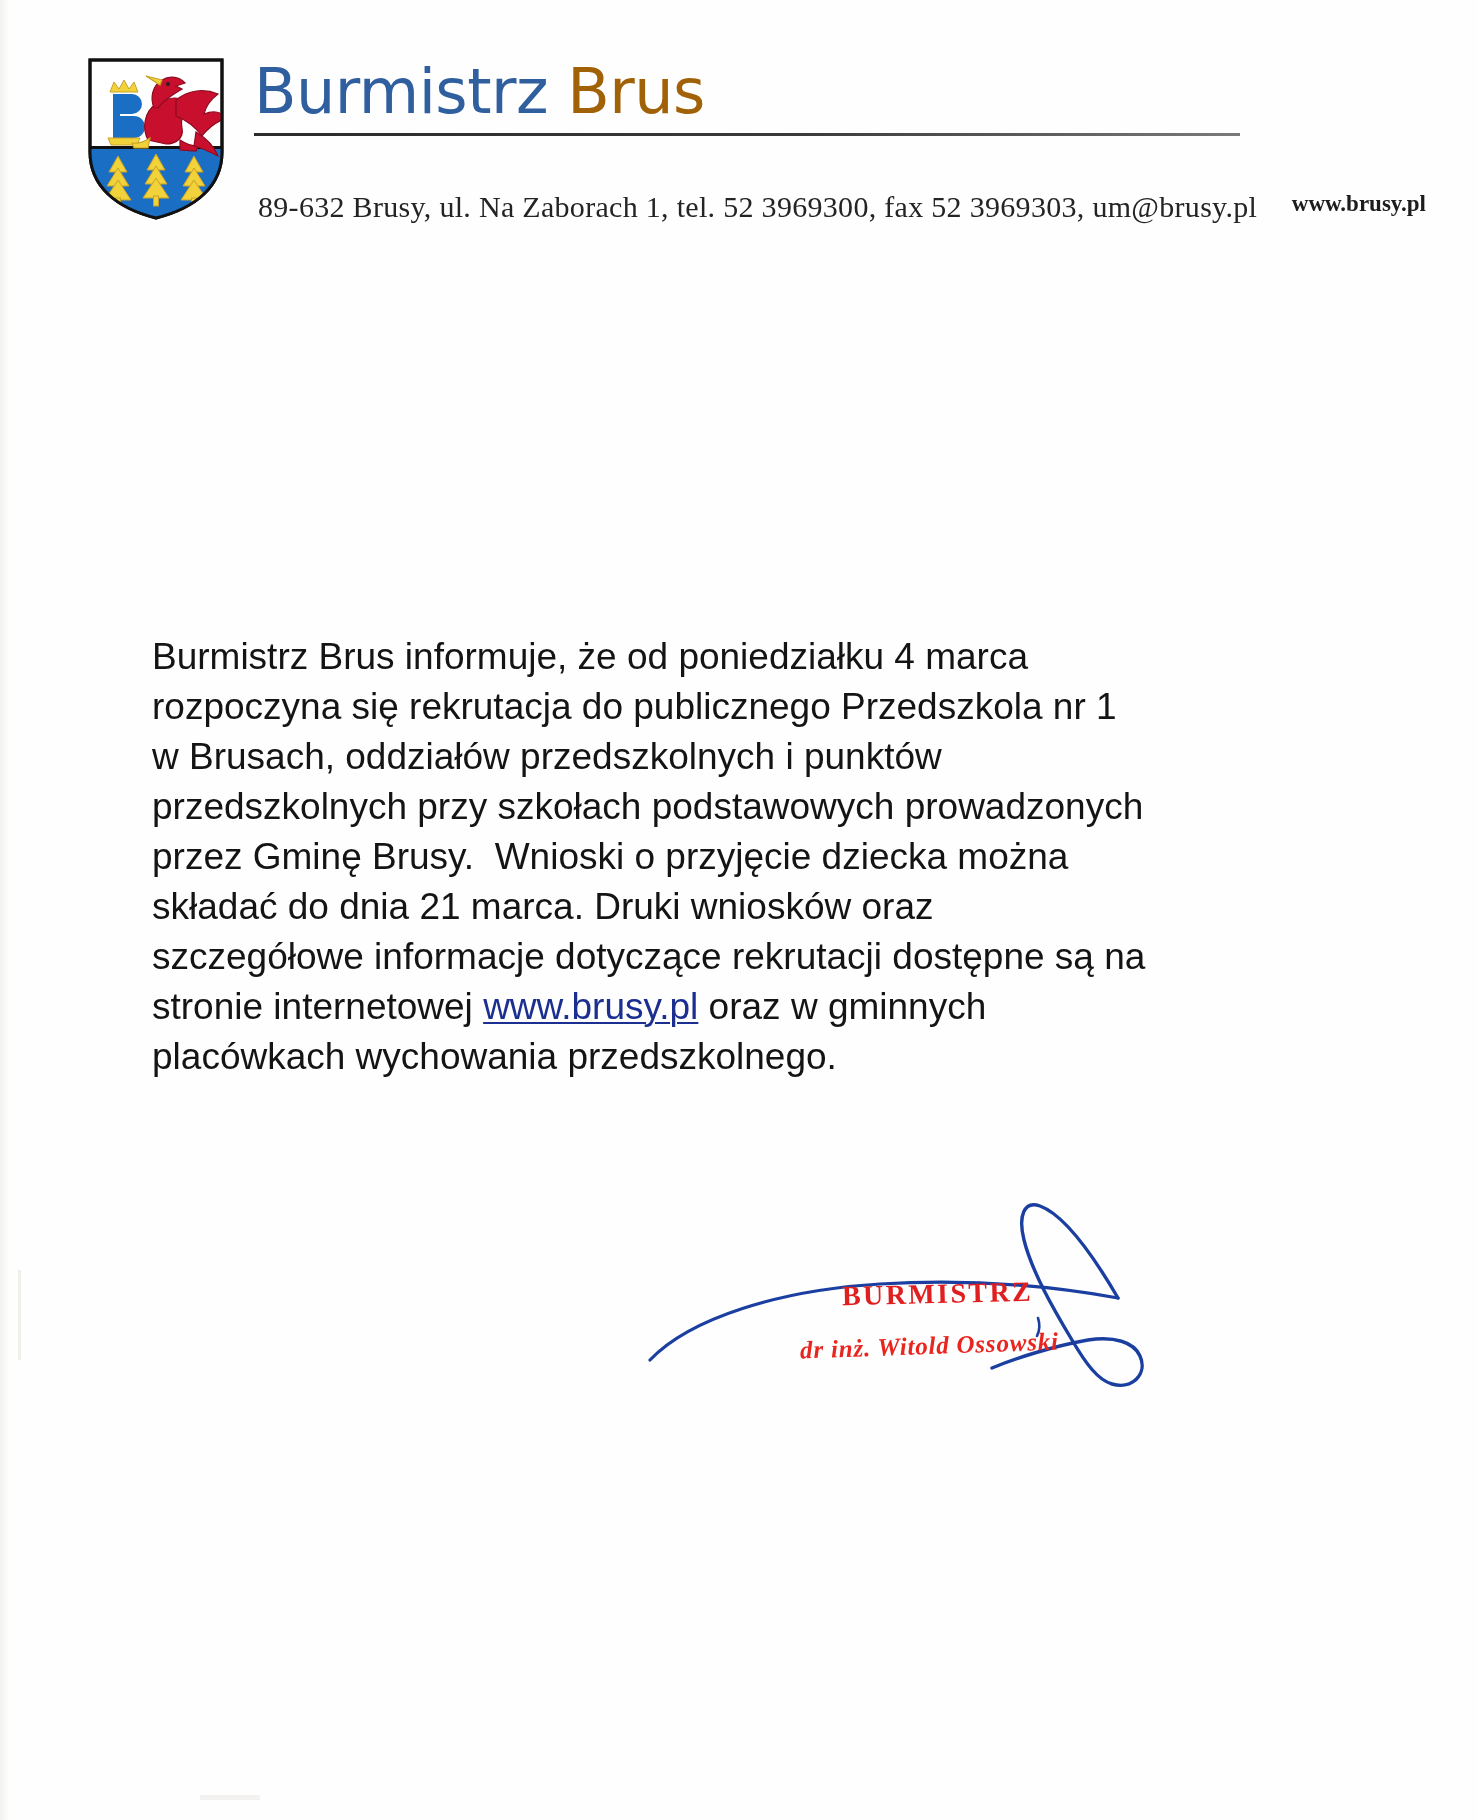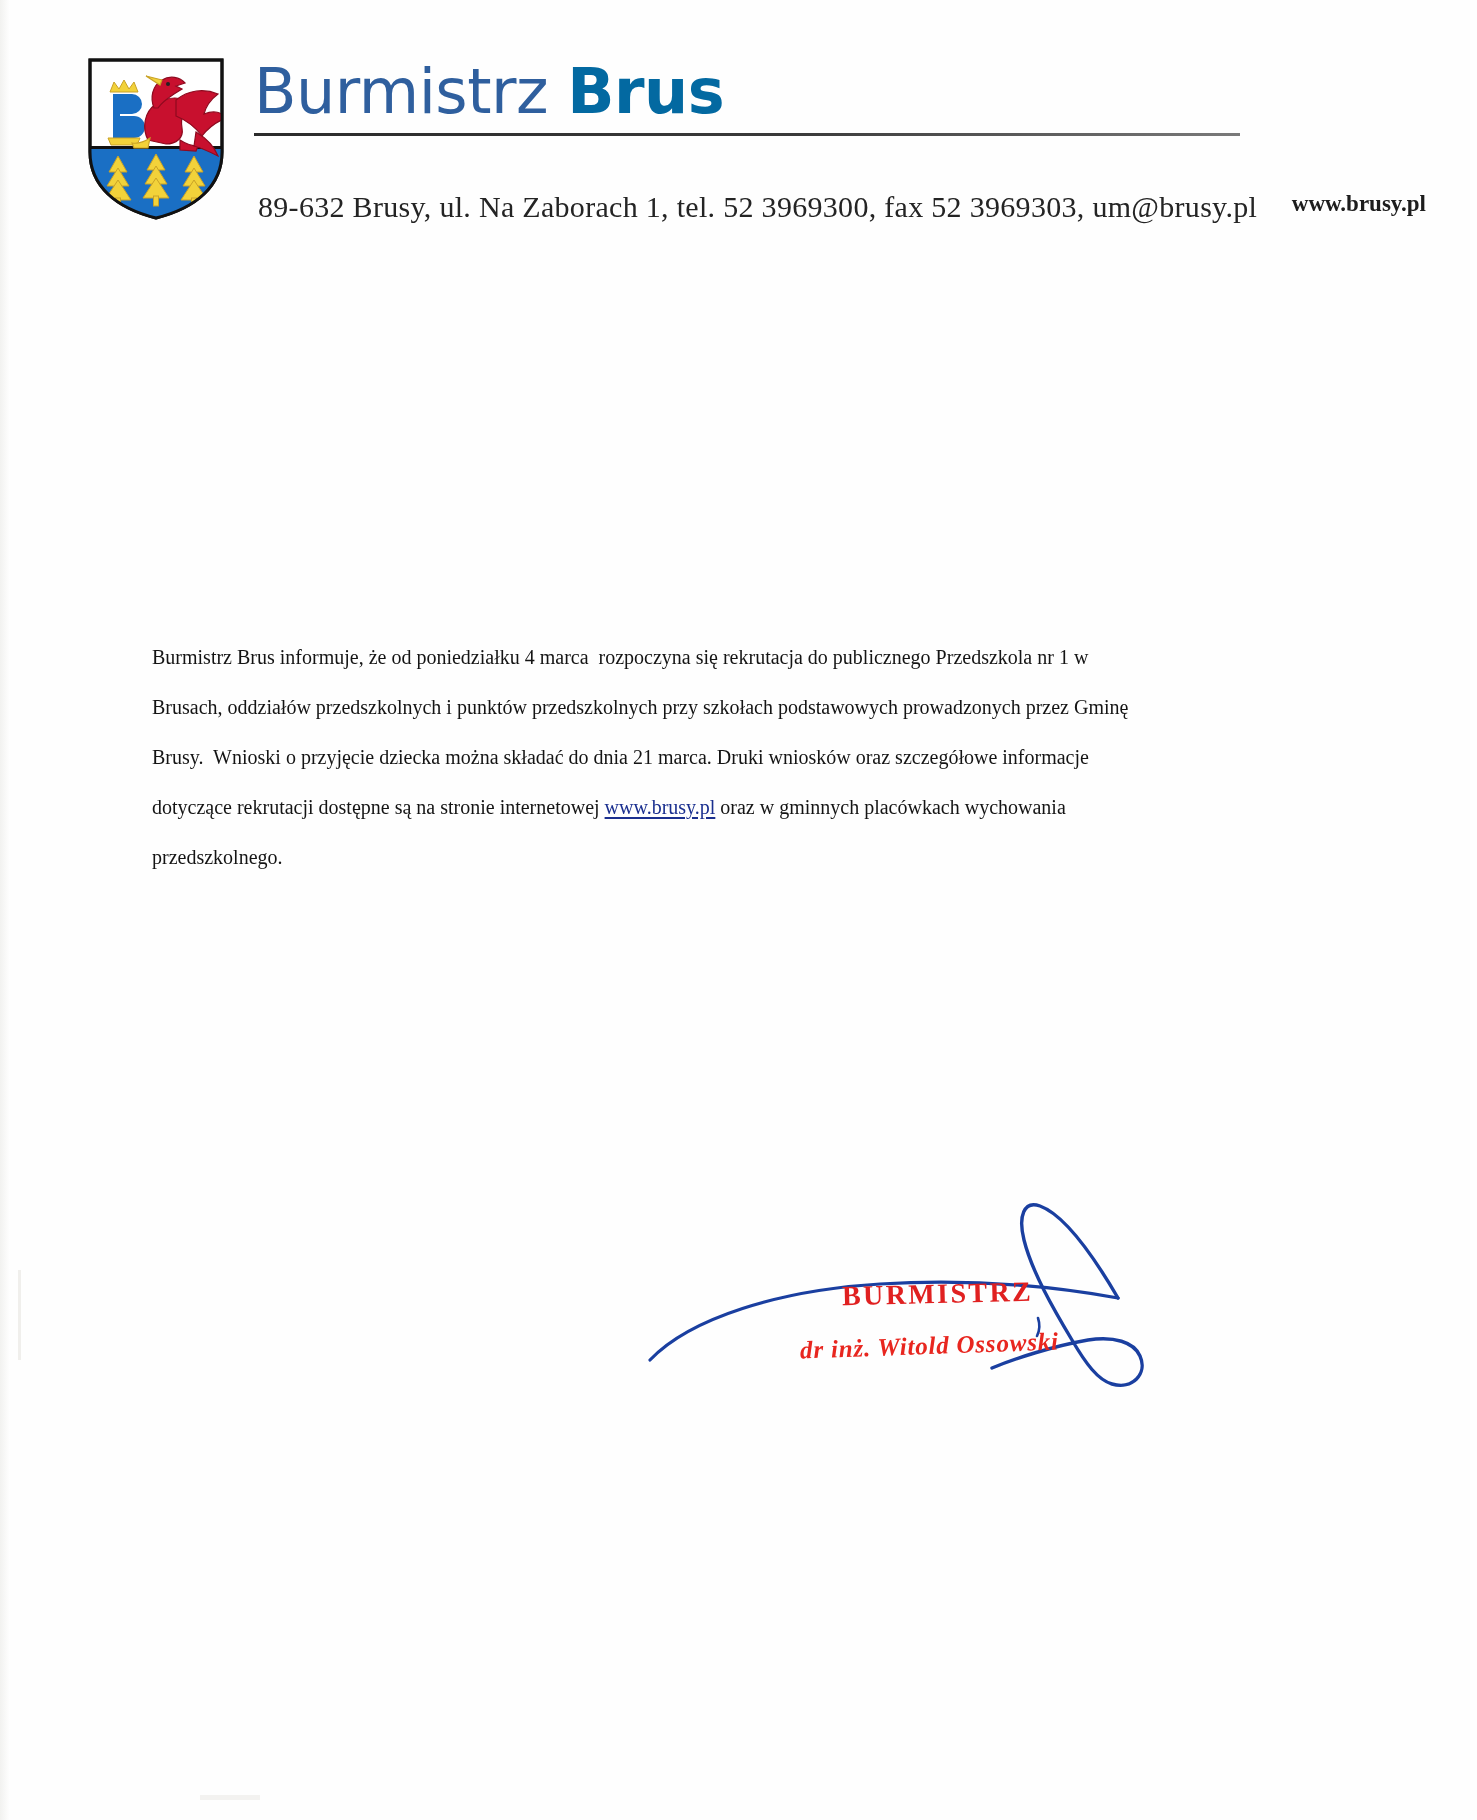--- a/index.html
+++ b/index.html
@@ -66,21 +66,21 @@
   }
   .org-title {
     font-family: "DejaVu Sans", sans-serif;
     font-size: 62px;
     line-height: 1.02;
     letter-spacing: -0.5px;
     color: #1b4b86;
     white-space: nowrap;
   }
   .org-title .lite { font-weight: 400; color: #2f5f9e; }
-  .org-title .bold { font-weight: 700; color: #0369a1; }
+  .org-title .bold { font-weight: 400; color: #a16207; }
 
   .rule {
     margin-top: 10px;
     width: 986px;
     height: 3px;
     background: linear-gradient(to right, #2b2b2b 0%, #3a3a3a 55%, #7a7a7a 100%);
   }
 
   .contact-row {
     position: absolute;
@@ -122,22 +122,22 @@
     font-weight: 700;
     letter-spacing: 1.2px;
     color: #161616;
   }
 
   .body-copy {
     position: absolute;
     left: 152px;
     top: 632px;
     width: 1000px;
-    font-family: Liberation Serif, serif;
-    font-size: 20px;
+    font-family: Liberation Sans, sans-serif;
+    font-size: 37px;
     line-height: 50px;
     color: #141414;
   }
   .body-copy p {
     margin: 0;
     text-align: justify;
     text-justify: inter-word;
     white-space: pre-wrap;
   }
   .body-copy p:last-child { text-align: left; }

